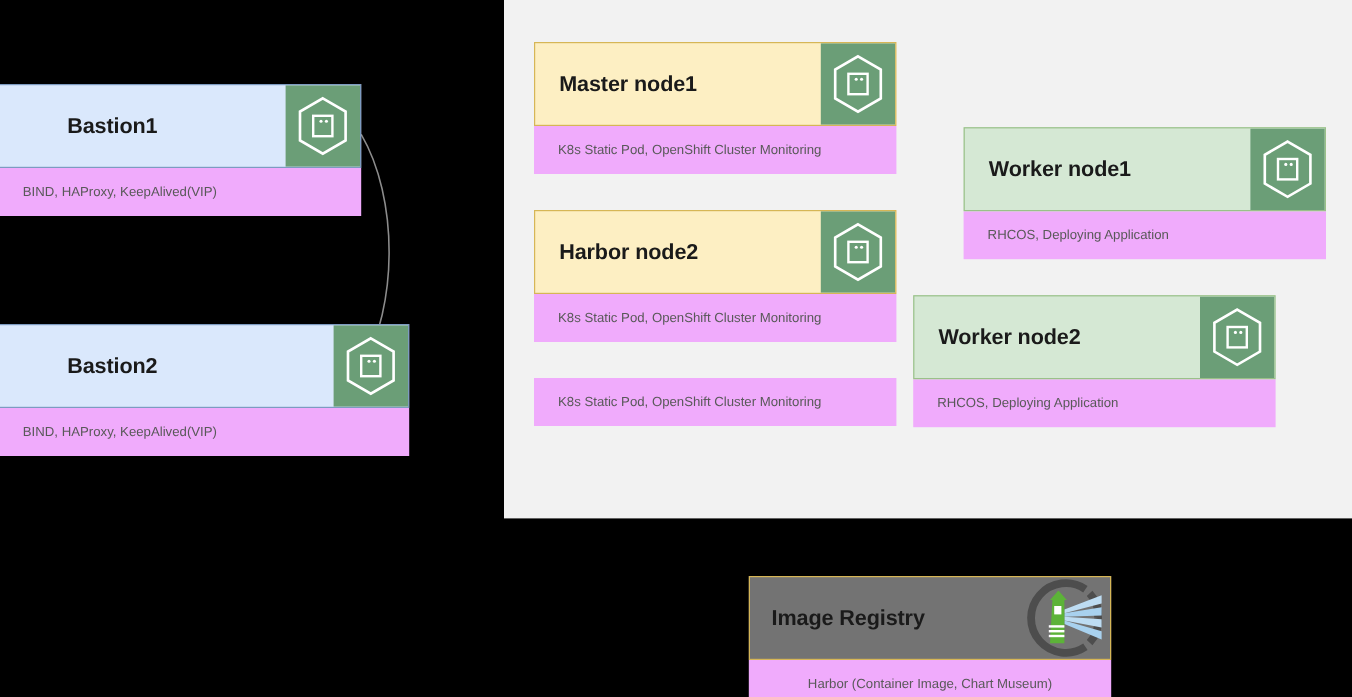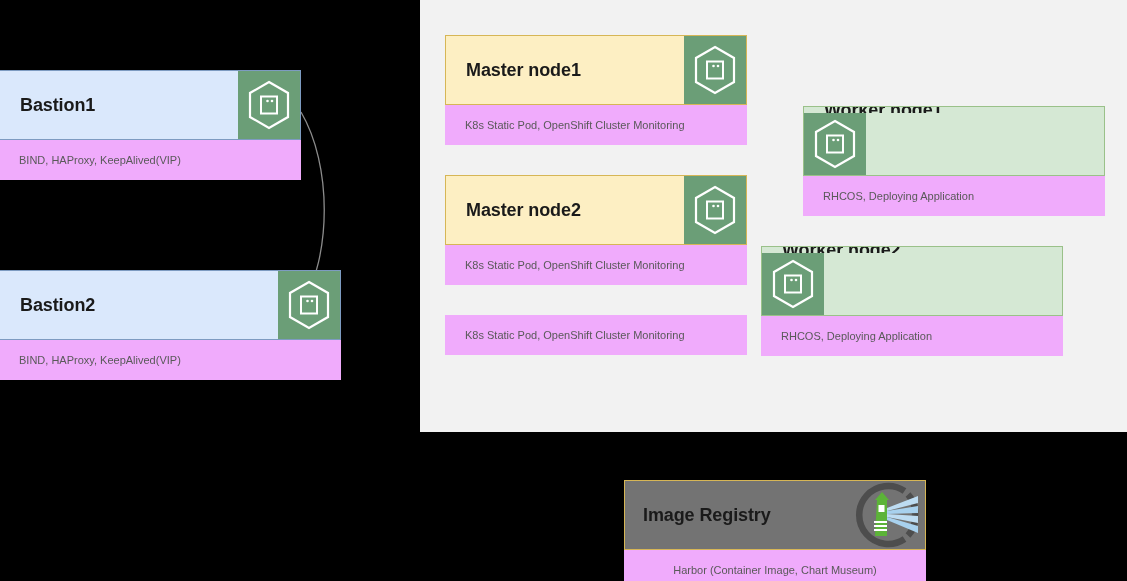--- a/index.html
+++ b/index.html
@@ -71,23 +71,23 @@
     display: flex;
     align-items: center;
     padding-left: 20px;
     font-size: 11px;
     color: #595959;
     white-space: nowrap;
     overflow: hidden;
   }
 
   
-  .v-bastion .node-head { background: #DAE8FC; border-color: #7D9BC1; }
+  .v-bastion .node-head { background: #DAE8FC; border-color: #7D9BC1; padding-left: 36px; }
   .v-master  .node-head { background: #FDEFC3; border-color: #D6B656; }
-  .v-worker  .node-head { background: #D5E8D4; border-color: #9AC189; flex-direction: column; }
+  .v-worker  .node-head { background: #D5E8D4; border-color: #9AC189; }
   .v-registry .node-head { background: #737373; border-color: #D6B656; }
 
   
   #bastion1 { left: -1px; top: 70px;  width: 302px; }
   #bastion2 { left: -1px; top: 270px; width: 342px; }
   #master1  { left: 445px; top: 35px;  width: 302px; }
   #master2  { left: 445px; top: 175px; width: 302px; }
   #master3  { left: 445px; top: 315px; width: 302px; }
   #worker1  { left: 803px; top: 106px; width: 302px; }
   #worker2  { left: 761px; top: 246px; width: 302px; }
@@ -173,21 +173,21 @@
           <circle cx="22.5" cy="22" r="1.3" fill="#ffffff"></circle>
           <circle cx="27" cy="22" r="1.3" fill="#ffffff"></circle>
         </svg>
       </div>
     </div>
     <div class="node-foot">K8s Static Pod, OpenShift Cluster Monitoring</div>
   </div>
 
   <div class="node-card v-master" id="master2">
     <div class="node-head">
-      <div class="node-title">Master node2</div>
+      <div class="node-title">Harbor node2</div>
       <div class="node-icon-box">
         <svg class="vm-icon" width="48" height="52" viewBox="0 0 48 52">
           <polygon points="24,3 43,14 43,38 24,49 5,38 5,14" fill="none" stroke="#ffffff" stroke-width="2.2"></polygon>
           <rect x="16" y="17.5" width="16" height="17" fill="none" stroke="#ffffff" stroke-width="2"></rect>
           <circle cx="22.5" cy="22" r="1.3" fill="#ffffff"></circle>
           <circle cx="27" cy="22" r="1.3" fill="#ffffff"></circle>
         </svg>
       </div>
     </div>
     <div class="node-foot">K8s Static Pod, OpenShift Cluster Monitoring</div>

